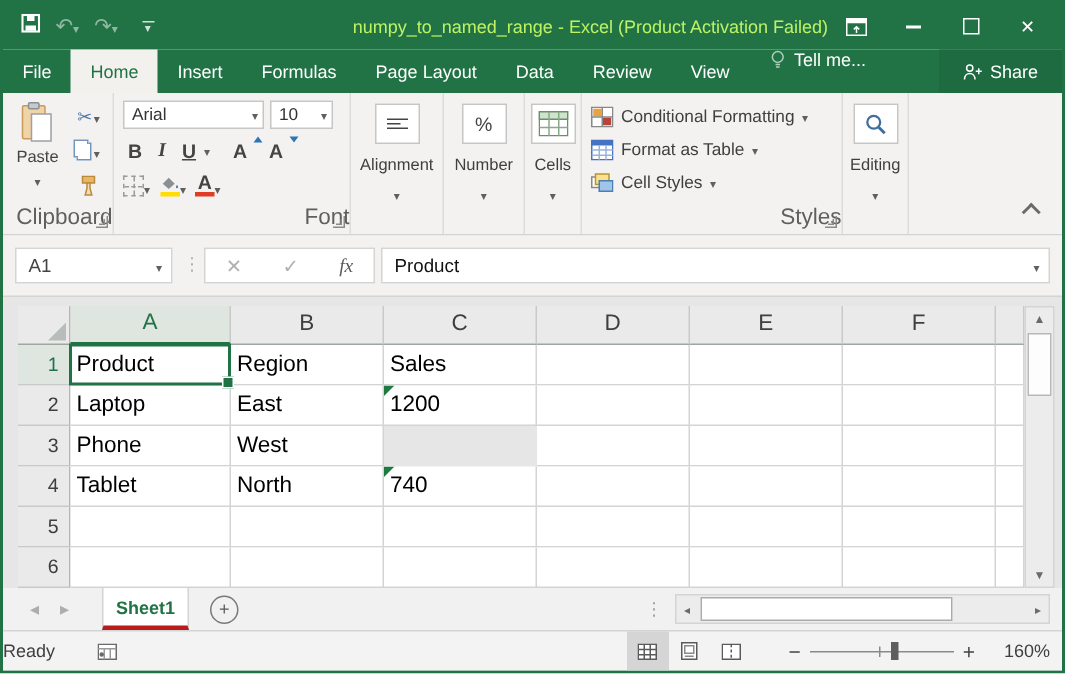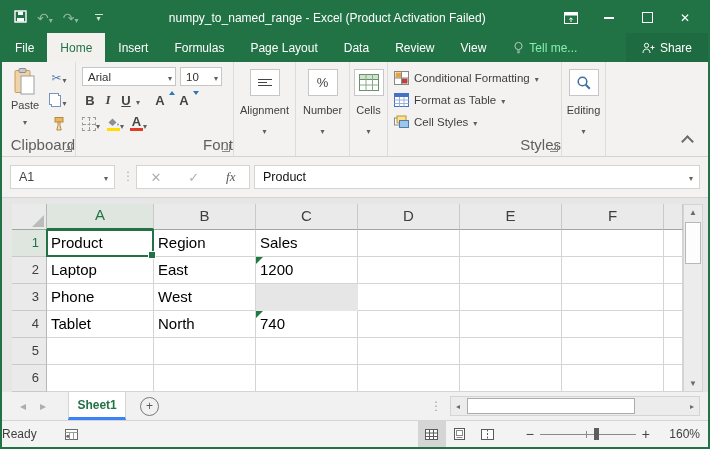--- a/index.html
+++ b/index.html
@@ -6,32 +6,32 @@
   .window{position:relative;width:710px;height:449px;box-sizing:border-box;
     font-family:"Liberation Sans",sans-serif;border:2px solid #217346;background:#fff;overflow:hidden}
 
   
   .titlebar{position:absolute;left:0;top:0;right:0;height:31px;background:#217346;display:flex;align-items:center;color:#fff}
   .qat{display:flex;align-items:center;gap:10px;padding-left:12px}
   .qat .dim{color:#8fb8a2;font-size:14px;line-height:1}
   .qat .ddmini{color:#8fb8a2;font-size:8px}
   .qat-dd{display:flex;flex-direction:column;align-items:center;color:#cfe3d8;font-size:8px;line-height:4px;margin-left:6px}
   .qat-dd i{display:block;width:8px;height:1px;background:#cfe3d8;margin-bottom:2px}
-  .win-title{flex:1;text-align:center;font-size:12px;color:#ffffff;white-space:nowrap;overflow:hidden}
+  .win-title{flex:1;text-align:right;font-size:12px;color:#bef264;white-space:nowrap;overflow:hidden}
   .winctl{display:flex;align-items:center;gap:0;padding-right:4px}
   .winctl .wbtn{width:38px;height:31px;display:flex;align-items:center;justify-content:center}
   .min-bar{display:block;width:10px;height:2px;background:#fff}
   .max-box{display:block;width:9px;height:9px;border:1px solid #fff}
   .close-x{font-size:12px;color:#fff}
 
   
   .tabrow{position:absolute;left:0;top:31px;right:0;height:29px;background:#217346;display:flex;align-items:stretch;color:#fff;font-size:12px}
   .rtab{display:flex;align-items:center;padding:0 13px;cursor:default}
   .rtab.active{background:#f2f1ee;color:#217346}
-  .tellme{display:flex;align-items:center;gap:5px;color:#86efac;padding:0 10px;margin-left:4px}
+  .tellme{display:flex;align-items:flex-start;gap:5px;color:#ffffff;padding:0 10px;margin-left:4px}
   .share{display:flex;align-items:center;gap:5px;margin-left:auto;padding:0 16px;background:#1e6a41}
 
   
   .ribbon{position:absolute;left:0;top:60px;right:0;height:95px;background:#f3f2f1;border-bottom:1px solid #d2d2d2;box-sizing:border-box;display:flex}
   .rgroup{position:relative;height:100%;border-right:1px solid #dcdcdc;box-sizing:border-box;flex:none}
   .glabel{position:absolute;bottom:3px;left:0;right:0;text-align:right;font-size:15px;color:#5f5f5f}
   .launcher{position:absolute;right:3px;bottom:4px;width:7px;height:7px;border-right:1px solid #8a8a8a;border-bottom:1px solid #8a8a8a}
   .launcher::after{content:"";position:absolute;right:1px;bottom:1px;width:3px;height:3px;border-right:1px solid #8a8a8a;border-bottom:1px solid #8a8a8a}
   .dda{display:inline-block}
   .dda::after{content:"▾";font-size:8px;color:#5f5f5f;line-height:1}
@@ -107,21 +107,21 @@
   .selbox{position:absolute;left:44px;top:31px;width:108px;height:28px;border:2px solid #217346;box-sizing:border-box;pointer-events:none}
   .handle{position:absolute;right:-4px;bottom:-4px;width:6px;height:6px;background:#217346;border:1px solid #fff;pointer-events:auto}
   .vscroll{position:absolute;left:681px;top:6px;width:20px;height:188px;background:#ececec;border:1px solid #d4d4d4;box-sizing:border-box}
   .vs-arrow{height:15px;display:flex;align-items:center;justify-content:center;color:#6a6a6a;font-size:8px}
   .vs-dn{position:absolute;bottom:0;left:0;right:0}
   .vthumb{position:absolute;left:1px;top:17px;width:16px;height:42px;background:#fdfdfd;border:1px solid #b8b8b8;box-sizing:border-box}
 
   
   .sheetbar{position:absolute;left:0;top:390px;right:0;height:28px;background:#f1f1f1;display:flex;align-items:stretch}
   .snav{display:flex;align-items:center;gap:14px;padding-left:18px;color:#adadad;font-size:12px}
-  .stab{margin-left:22px;width:58px;background:#fff;border-left:1px solid #d4d4d4;border-right:1px solid #d4d4d4;border-bottom:3px solid #3b82f6;box-sizing:border-box;display:flex;align-items:center;justify-content:center;font-size:12px;font-weight:bold;color:#217346}
+  .stab{margin-left:22px;width:58px;background:#fff;border-left:1px solid #d4d4d4;border-right:1px solid #d4d4d4;border-bottom:3px solid #b91c1c;box-sizing:border-box;display:flex;align-items:center;justify-content:center;font-size:12px;font-weight:bold;color:#217346}
   .addsheet{margin-left:14px;align-self:center;width:17px;height:17px;border:1px solid #7a7a7a;border-radius:50%;display:flex;align-items:center;justify-content:center;font-size:12px;color:#5a5a5a;line-height:1}
   .sdots{margin-left:auto;align-self:center;color:#a0a0a0;font-size:12px;padding-right:8px}
   .hscroll{align-self:center;display:flex;align-items:center;width:250px;height:20px;background:#ececec;border:1px solid #d4d4d4;box-sizing:border-box;margin-right:8px}
   .hs-arrow{width:14px;text-align:center;color:#6a6a6a;font-size:8px}
   .htrack{flex:1;position:relative;height:100%}
   .hthumb{position:absolute;left:2px;top:1px;height:16px;width:168px;background:#fff;border:1px solid #ababab;box-sizing:border-box}
 
   
   .statusbar{position:absolute;left:0;top:418px;right:0;bottom:0;background:#f3f3f3;border-top:1px solid #d4d4d4;display:flex;align-items:center;font-size:12px;color:#3f3f3f}
   .sb-ready{}

